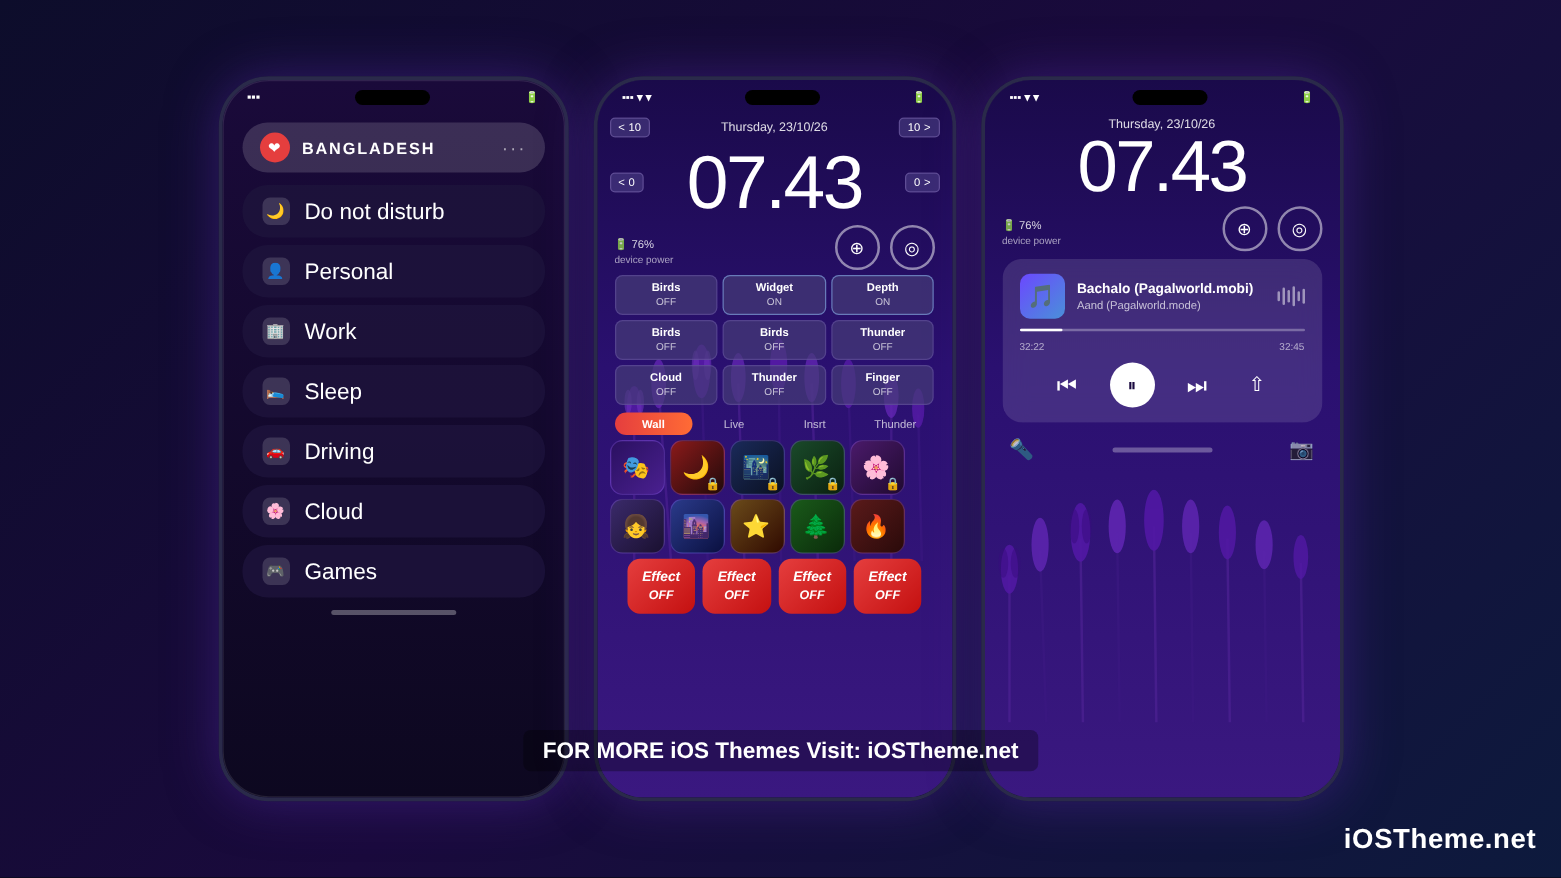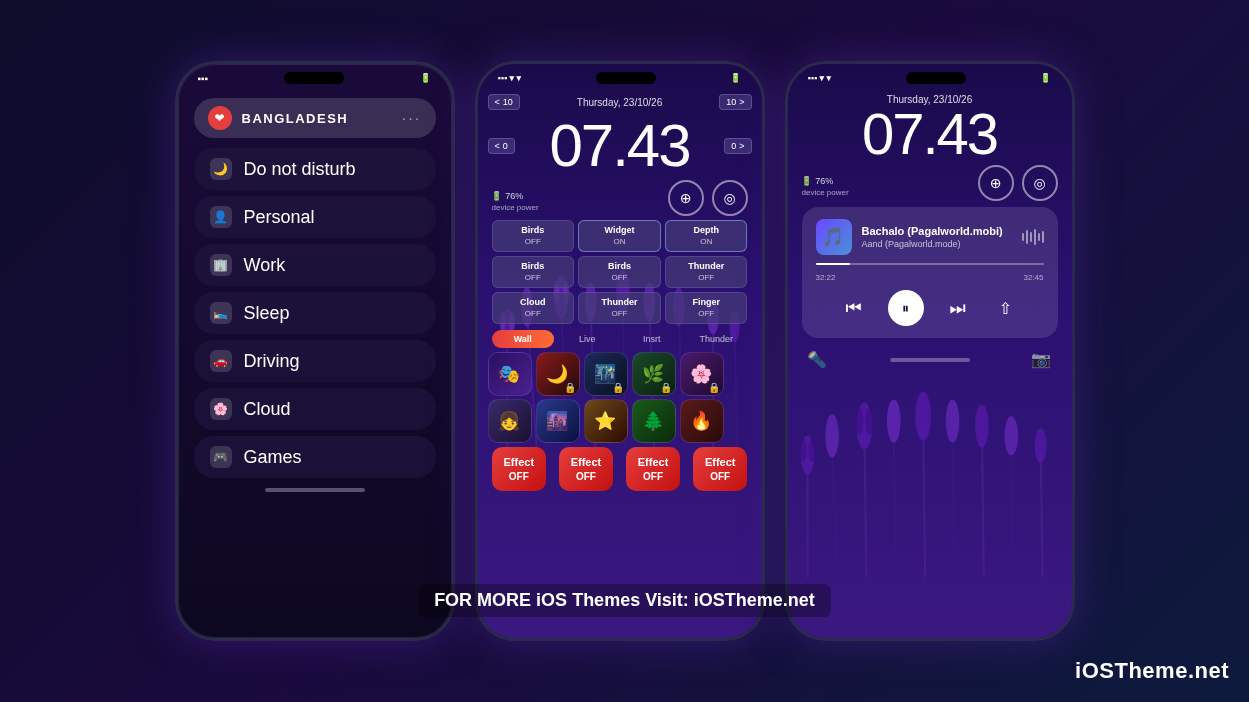--- a/index.html
+++ b/index.html
@@ -323,21 +323,22 @@
       font-size: 10px;
     }
 
     
     .effect-bottom-row {
       display: flex;
       gap: 6px;
       padding: 0 14px;
       width: 100%;
       margin-top: 4px;
-      justify-content: space-between;
+      justify-content: center;
+      font-style: italic;
     }
 
     .effect-big-btn {
       background: linear-gradient(135deg, #e53e3e 0%, #c41010 100%);
       border-radius: 10px;
       color: white;
       font-size: 11px;
       font-weight: 700;
       text-align: center;
       padding: 8px 12px;

